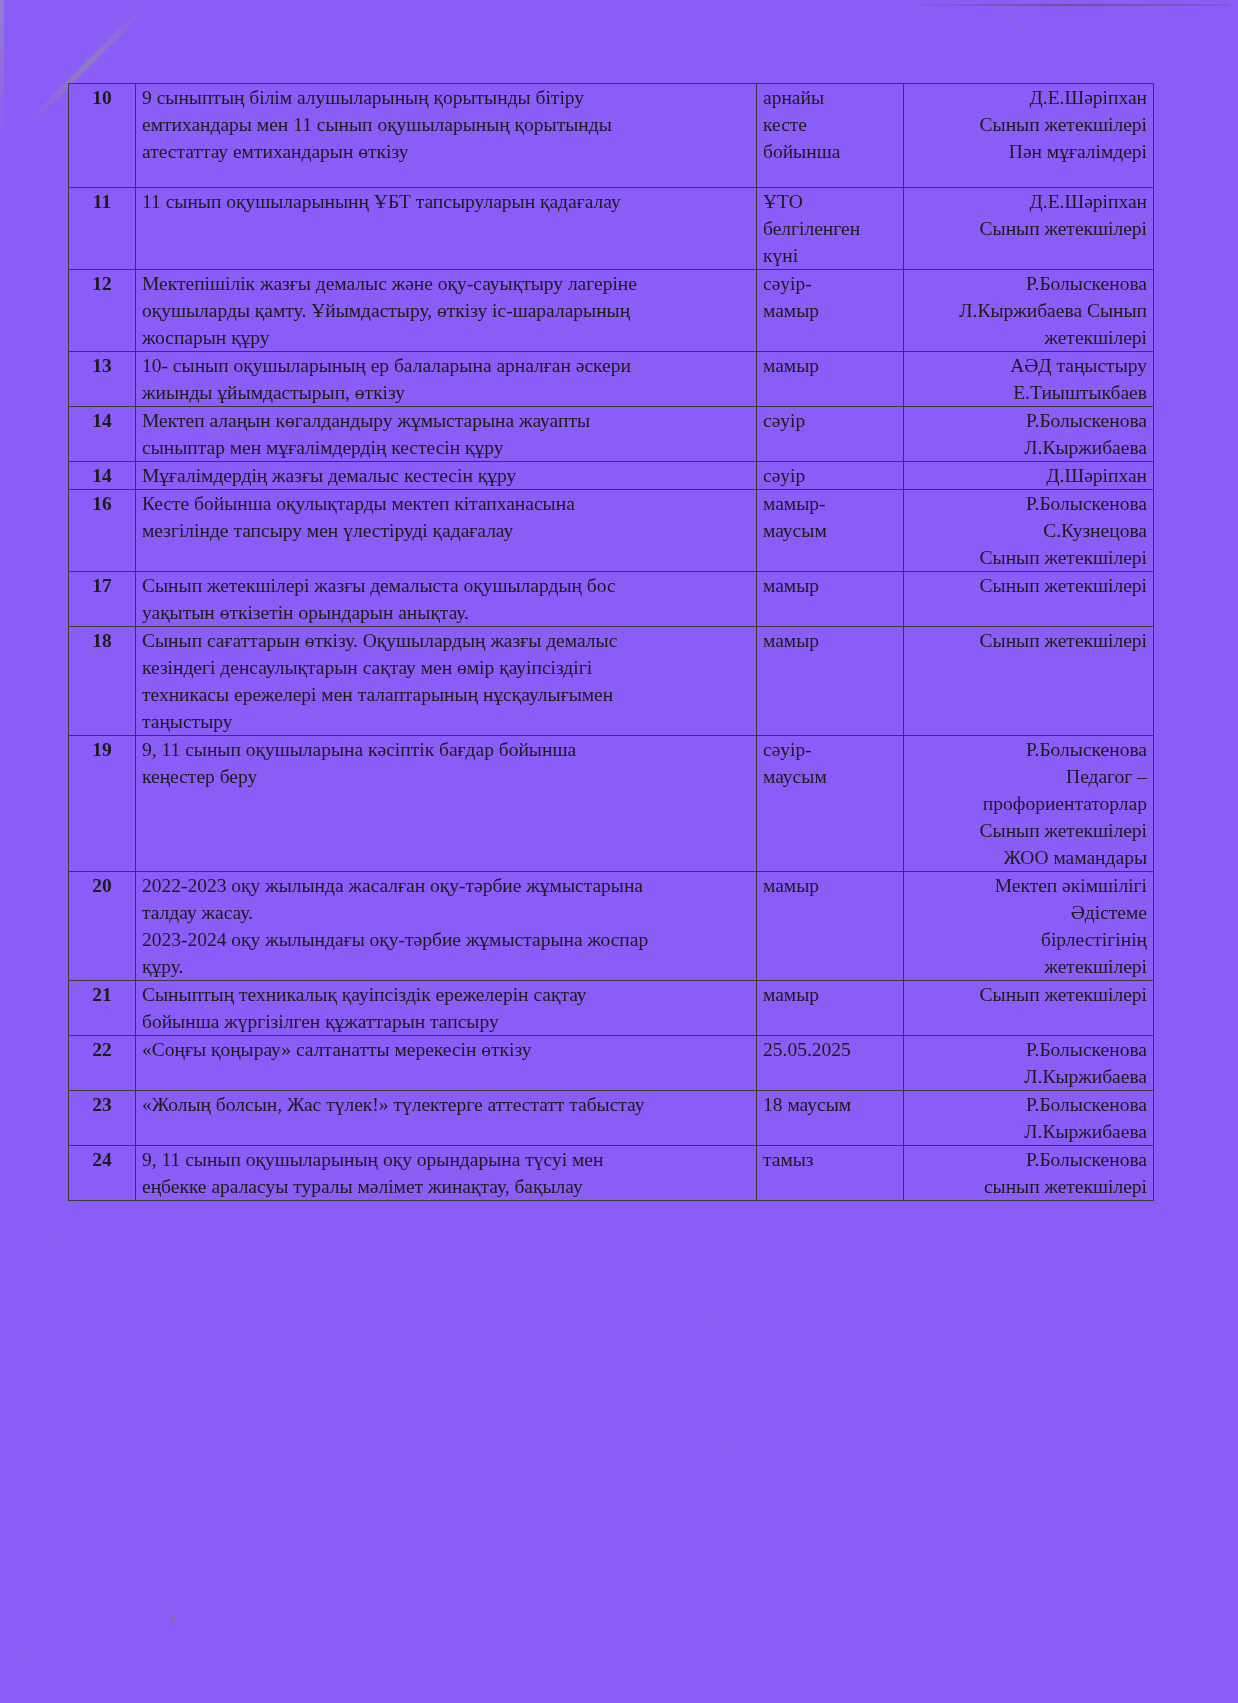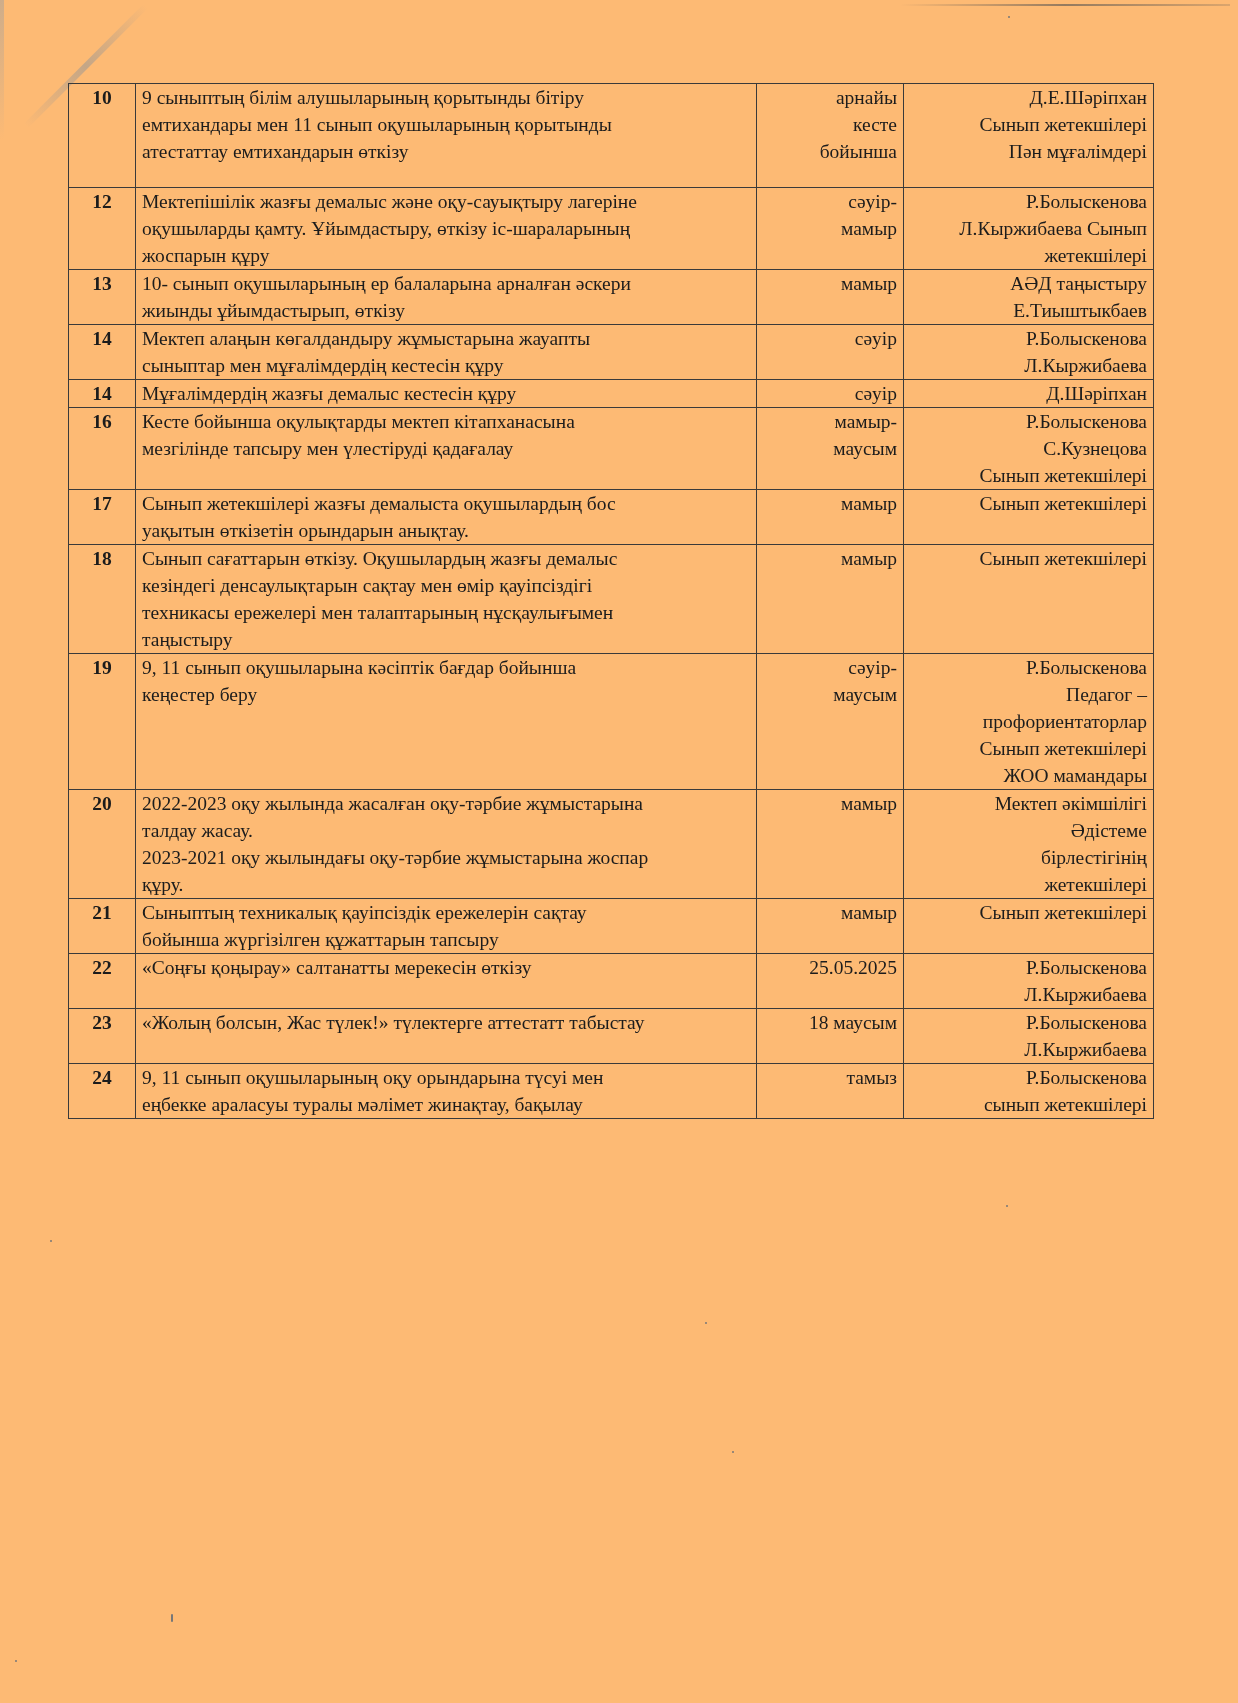--- a/index.html
+++ b/index.html
@@ -12,21 +12,21 @@
     height: 1703px;
     position: relative;
     overflow: hidden;
     font-family: "Liberation Serif", "DejaVu Serif", serif;
     color: #1c1c1c;
   }
   .page {
     position: absolute;
     left: 0; top: 0;
     width: 1238px; height: 1703px;
-    background: #fdba74;
+    background: #8b5cf6;
   }
   
   .fold {
     position: absolute;
     left: 20px; top: 0;
     width: 170px; height: 6px;
     background: linear-gradient(90deg, rgba(170,170,170,0.0), rgba(150,150,150,0.55), rgba(200,200,200,0.0));
     transform-origin: 0 0;
     transform: translate(128px, 8px) rotate(135deg);
   }
@@ -65,21 +65,21 @@
     padding: 0 6px;
     white-space: pre-line;
   }
   td.num {
     width: 54px;
     text-align: center;
     font-weight: bold;
     padding: 0;
   }
   td.task { width: 608px; }
-  td.deadline { width: 134px; text-align: right; padding: 0 2px; }
+  td.deadline { width: 134px; text-align: left; padding: 0 2px; }
   td.resp { width: 237px; text-align: right; }
 </style>
 </head>
 <body>
 
 <div class="page">
   <div class="left-edge"></div>
   <div class="fold"></div>
   <div class="top-edge"></div>
   <div class="speck" style="left:1008px;top:16px"></div>
@@ -98,20 +98,29 @@
           <td class="task">9 сыныптың білім алушыларының қорытынды бітіру
 емтихандары мен 11 сынып оқушыларының қорытынды
 атестаттау емтихандарын өткізу</td>
           <td class="deadline">арнайы
 кесте
 бойынша</td>
           <td class="resp">Д.Е.Шәріпхан
 Сынып жетекшілері
 Пән мұғалімдері</td>
         </tr>
+        <tr style="height: 76px;">
+          <td class="num">11</td>
+          <td class="task">11 сынып оқушыларынынң ҰБТ  тапсыруларын қадағалау</td>
+          <td class="deadline" style="text-align: left;">ҰТО
+белгіленген
+күні</td>
+          <td class="resp">Д.Е.Шәріпхан
+Сынып жетекшілері</td>
+        </tr>
         <tr style="height: 78px;">
           <td class="num">12</td>
           <td class="task">Мектепішілік жазғы демалыс және оқу-сауықтыру лагеріне
 оқушыларды қамту. Ұйымдастыру, өткізу іс-шараларының
 жоспарын құру</td>
           <td class="deadline">сәуір-
 мамыр</td>
           <td class="resp">Р.Болыскенова
 Л.Кыржибаева Сынып
 жетекшілері</td>
@@ -173,21 +182,21 @@
           <td class="resp">Р.Болыскенова
 Педагог –
 профориентаторлар
 Сынып жетекшілері
 ЖОО мамандары</td>
         </tr>
         <tr style="height: 105px;">
           <td class="num">20</td>
           <td class="task">2022-2023 оқу жылында жасалған  оқу-тәрбие жұмыстарына
 талдау жасау.
-2023-2021 оқу жылындағы  оқу-тәрбие жұмыстарына жоспар
+2023-2024 оқу жылындағы  оқу-тәрбие жұмыстарына жоспар
 құру.</td>
           <td class="deadline">мамыр</td>
           <td class="resp">Мектеп әкімшілігі
 Әдістеме
 бірлестігінің
 жетекшілері</td>
         </tr>
         <tr style="height: 53px;">
           <td class="num">21</td>
           <td class="task">Сыныптың техникалық қауіпсіздік ережелерін сақтау

